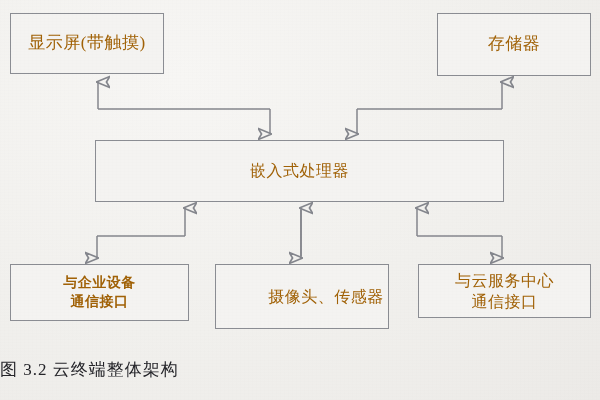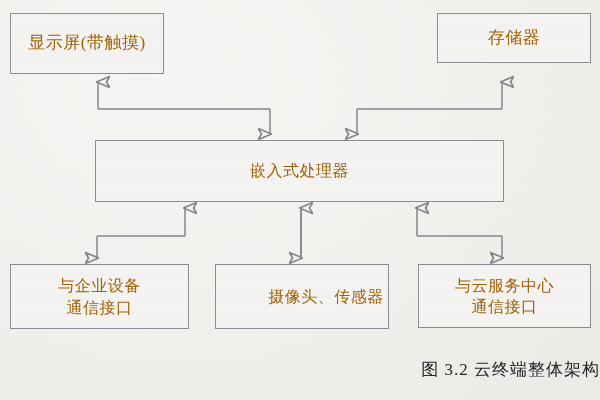--- a/index.html
+++ b/index.html
@@ -43,25 +43,25 @@
     text-align: center;
     letter-spacing: .5px;
     line-height: 1.34;
     filter: blur(.12px);
   }
   .node .ln {
     display: block;
     white-space: nowrap;
   }
   #node-display  { left: 10px;  top: 13px;  width: 154px; height: 61px; font-size: 17px; }
-  #node-storage  { left: 437px; top: 13px;  width: 154px; height: 50px; font-size: 17px; justify-content: center; }
+  #node-storage  { left: 437px; top: 13px;  width: 154px; height: 63px; font-size: 17px; justify-content: center; }
   #node-cpu      { left: 95px;  top: 140px; width: 409px; height: 62px; font-size: 16px; }
-  #node-enterprise { left: 10px;  top: 264px; width: 179px; height: 65px; font-size: 16px; }
+  #node-enterprise { left: 10px;  top: 264px; width: 179px; height: 57px; font-size: 14px; font-weight: bold; }
   #node-sensors    { left: 215px; top: 264px; width: 174px; height: 65px; font-size: 16px; padding-left: 48px; }
-  #node-cloud      { left: 418px; top: 264px; width: 173px; height: 64px; font-size: 16px; justify-content: center; }
+  #node-cloud      { left: 418px; top: 264px; width: 173px; height: 54px; font-size: 16px; justify-content: center; }
 
   #wires {
     position: absolute;
     left: 0;
     top: 0;
     width: 600px;
     height: 400px;
     pointer-events: none;
   }
   #wires path, #wires line {
@@ -69,21 +69,21 @@
     stroke-width: 1.5;
     fill: none;
   }
   .arrowhead { fill: #3b3c41; }
 
   #caption {
     position: absolute;
     left: 0;
     top: 358px;
     width: 600px;
-    text-align: right;
+    text-align: left;
     font-size: 17px;
     color: #25252a;
     letter-spacing: 1px;
     filter: blur(.1px);
   }
 </style>
 </head>
 <body>
 
 <div id="figure">

